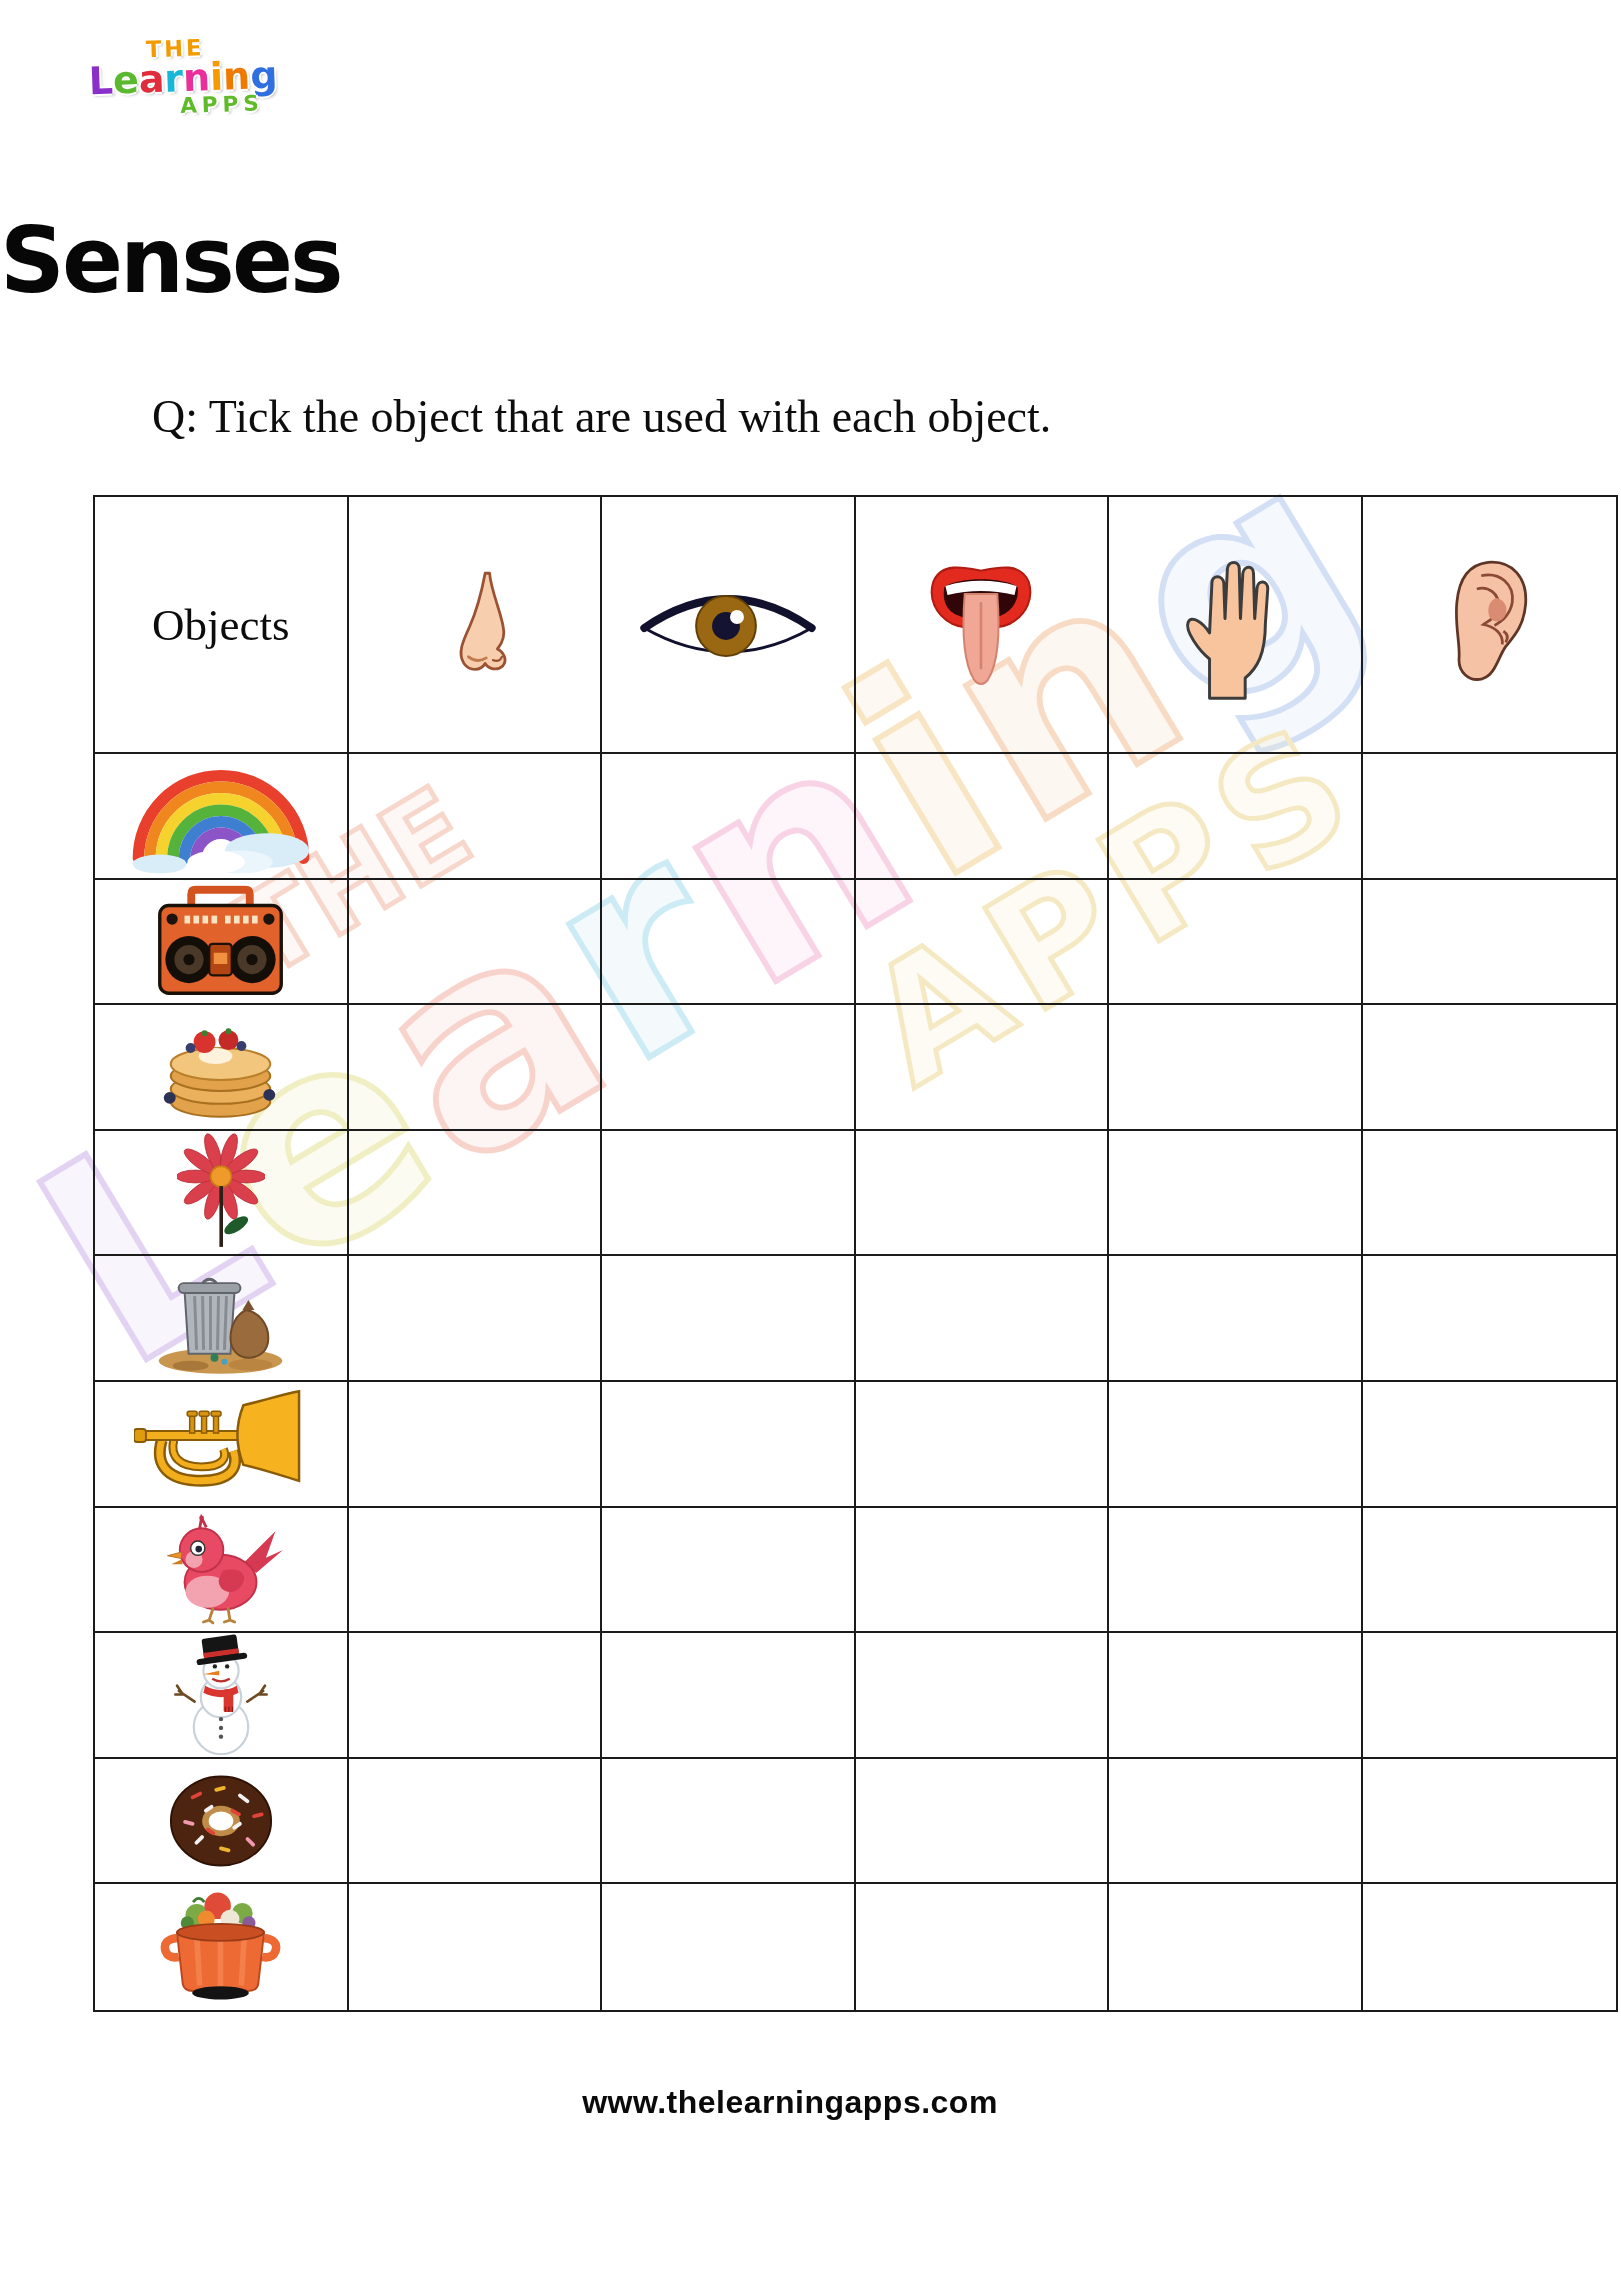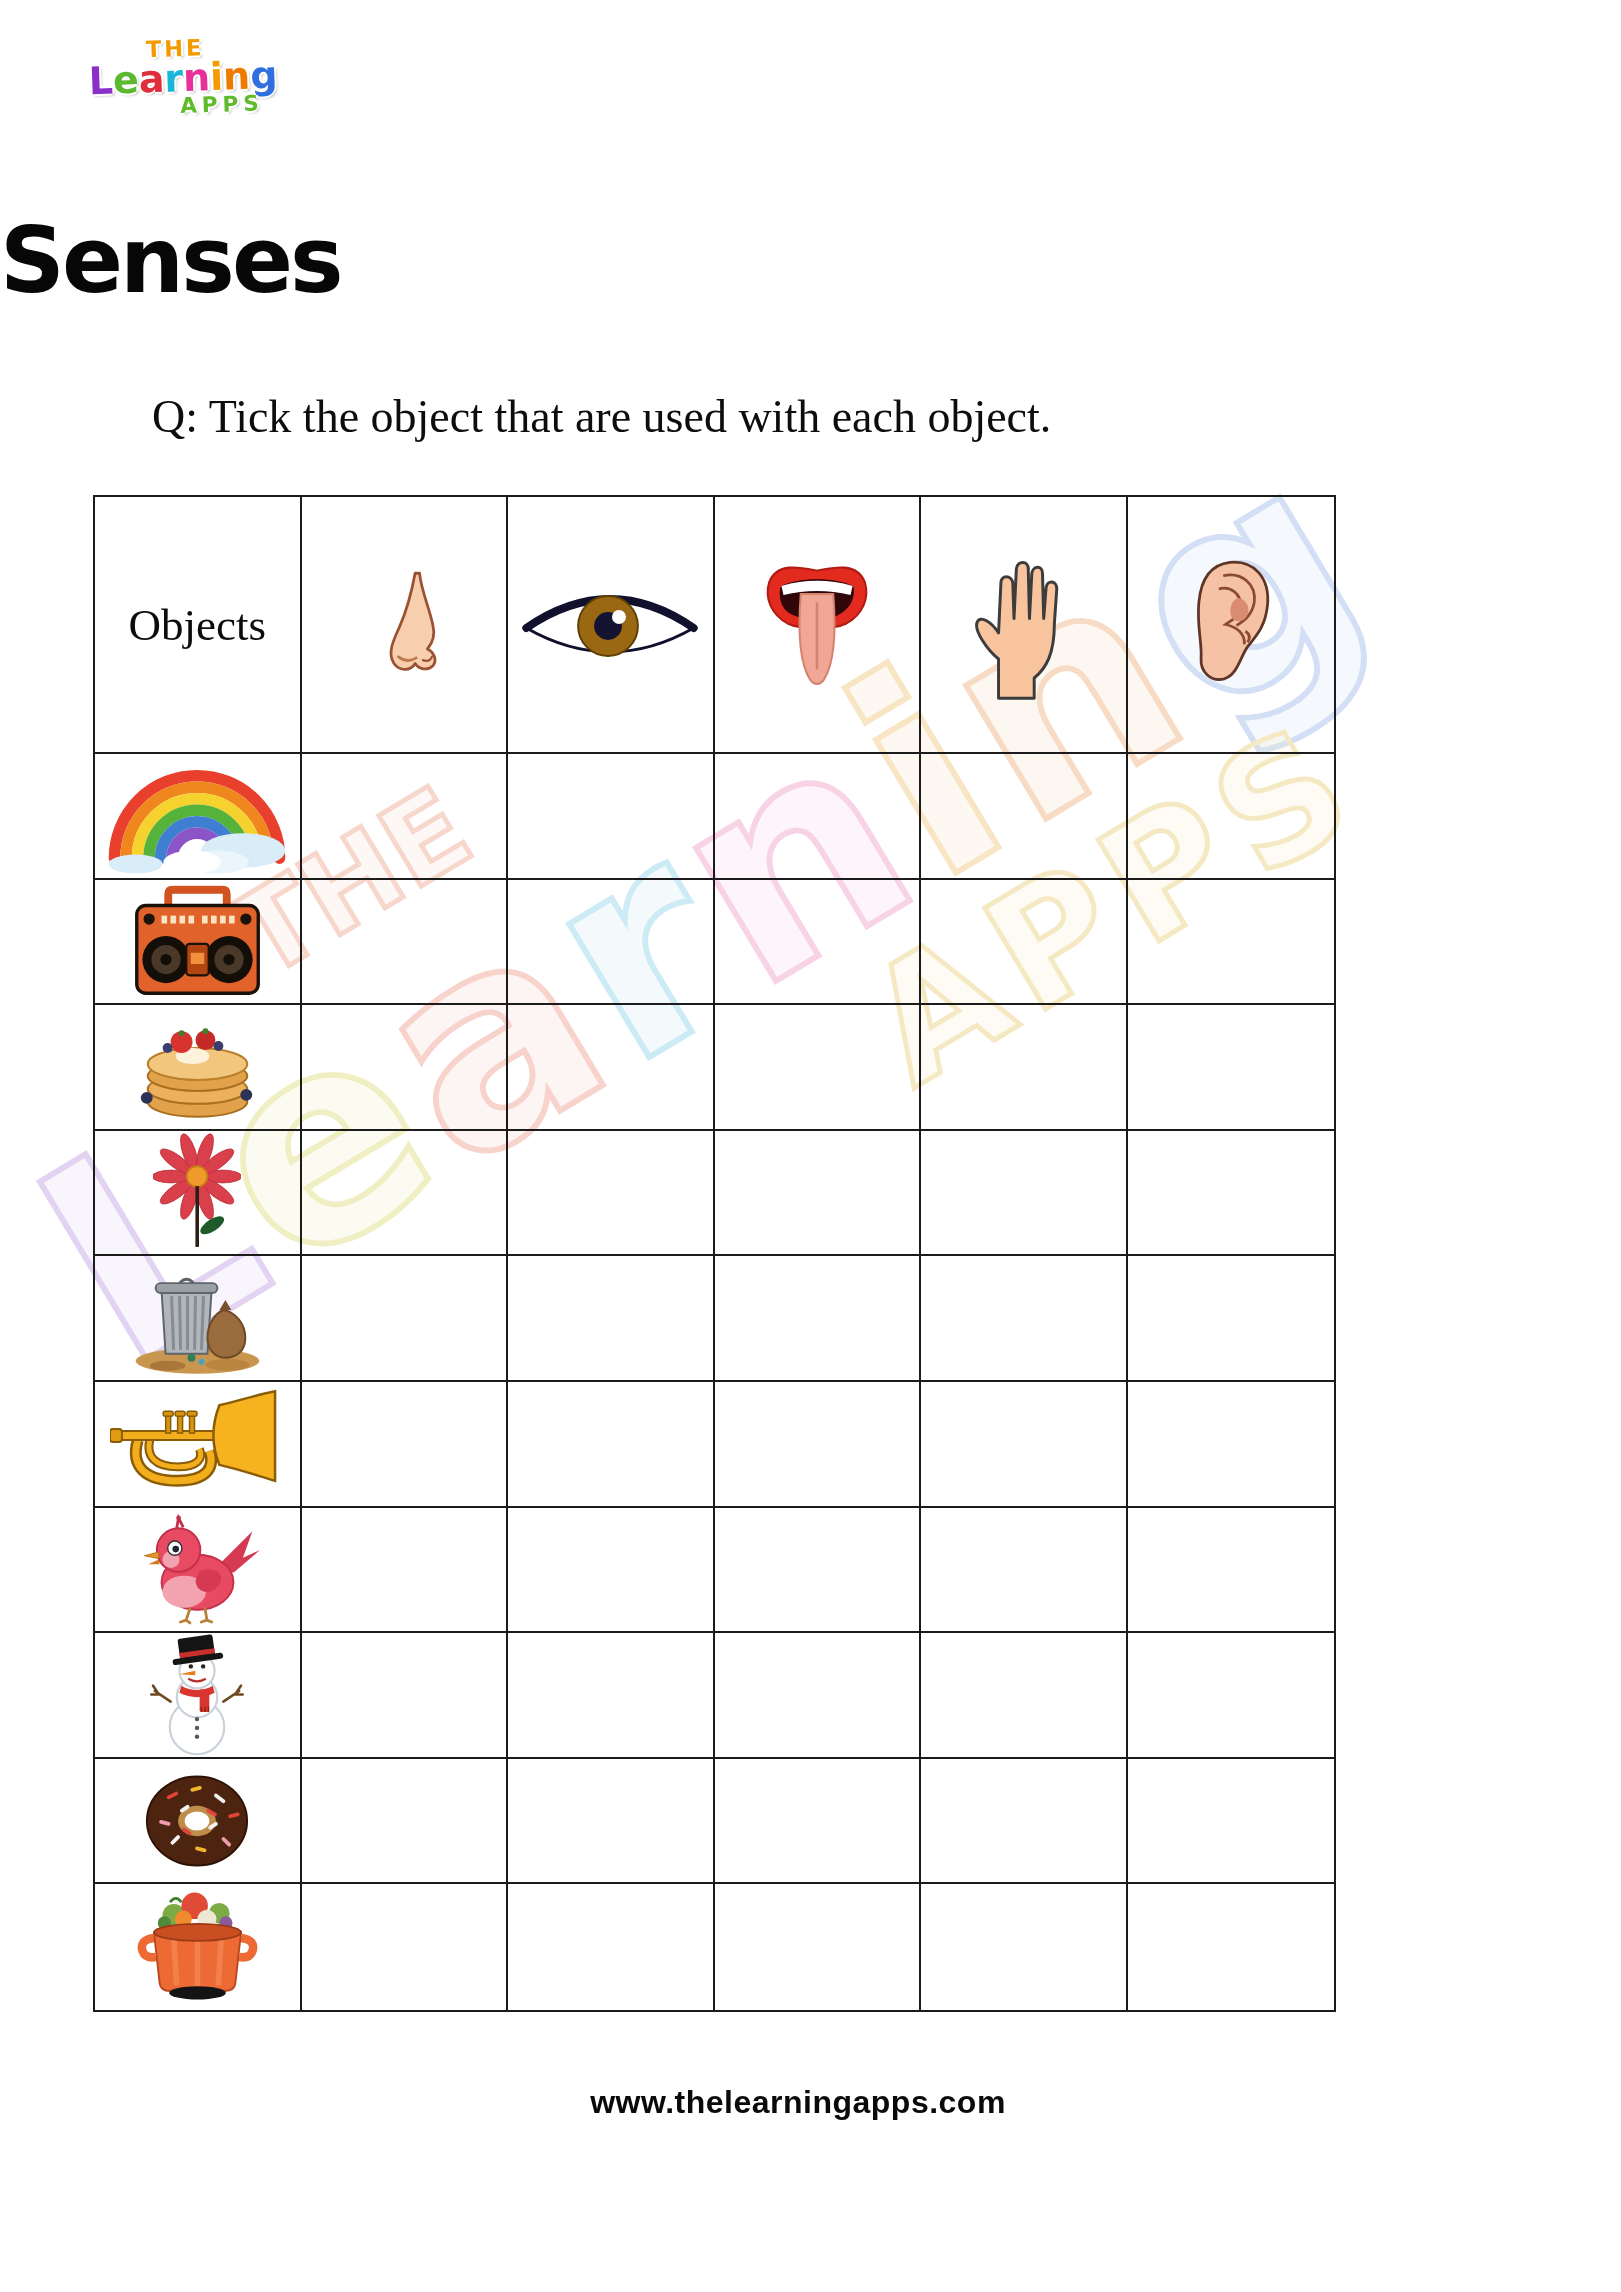--- a/index.html
+++ b/index.html
@@ -24,21 +24,21 @@
 
   
   .watermark{position:absolute;left:-29px;top:632px;width:1529px;z-index:0;opacity:.5;
          font-family:"DejaVu Sans",sans-serif;font-weight:bold;text-align:left;
          transform:rotate(-31deg);pointer-events:none;}
   .wm-the{font-size:113px;margin-left:323px;line-height:1;}
   .wm-learning{font-size:284px;line-height:1;letter-spacing:7.8px;white-space:nowrap;margin-top:5.9px;}
   .wm-apps{font-size:162px;letter-spacing:13.7px;line-height:1;margin-left:823px;margin-top:-17.6px;}
 
   
-  .senses-table{position:absolute;left:93px;top:495px;width:1243px;height:1517px;z-index:1;
+  .senses-table{position:absolute;left:93px;top:495px;width:1525px;height:1517px;z-index:1;
         box-sizing:border-box;border:2.9px solid #1b1b1b;display:grid;
         grid-template-columns:repeat(6,1fr);grid-template-rows:257px repeat(10,1fr);}
   .cell{box-sizing:border-box;border-right:2.5px solid #1b1b1b;border-bottom:2.5px solid #1b1b1b;
         display:flex;align-items:center;justify-content:center;background:transparent;}
   .cell:nth-child(6n){border-right:none;}
   .cell:nth-child(n+61){border-bottom:none;}
   .objects-label{font-family:"Liberation Serif",serif;font-size:45px;color:#0c0c0c;}
 
   
   .sicon.smell{width:78px;height:147px;}
@@ -55,21 +55,21 @@
   .oicon.garbage{width:147px;height:120px;}
   .oicon.trumpet{width:174px;height:110px;}
   .oicon.bird{width:141px;height:114px;}
   .oicon.snowman{width:108px;height:123px;}
   .oicon.donut{width:114px;height:104px;}
   .oicon.cooking-pot{width:123px;height:115px;}
 
   
   .footer{position:absolute;top:2084px;left:0;width:1580px;text-align:center;z-index:2;
         font-family:"Liberation Sans",sans-serif;font-weight:bold;font-size:32px;
-        letter-spacing:0.5px;color:#0a0a0a;padding-left:8px;}
+        letter-spacing:0.5px;color:#0a0a0a;}
   .sprite{position:absolute;width:0;height:0;overflow:hidden;}
 </style>
 </head>
 <body>
 
 <svg class="sprite" xmlns="http://www.w3.org/2000/svg" aria-hidden="true">
   <symbol id="sym-smell" viewBox="0 0 70 100">
     <path d="M45 4 C42 20 39 34 31 52 C25 65 20 76 26 85 C31 92 41 92 45 85 C48 90 56 92 61 87 C65 82 62 75 56 72 C61 66 63 59 61 51 C58 36 50 18 49 4 Z" fill="#f8cfae" stroke="#9a5232" stroke-width="2.5" stroke-linejoin="round"></path>
     <path d="M30 79 Q38 85 46 80" fill="none" stroke="#c07a4e" stroke-width="2.5" stroke-linecap="round"></path>
     <path d="M52 82 q6 2 8 -3" fill="none" stroke="#9a5232" stroke-width="2" stroke-linecap="round"></path>

